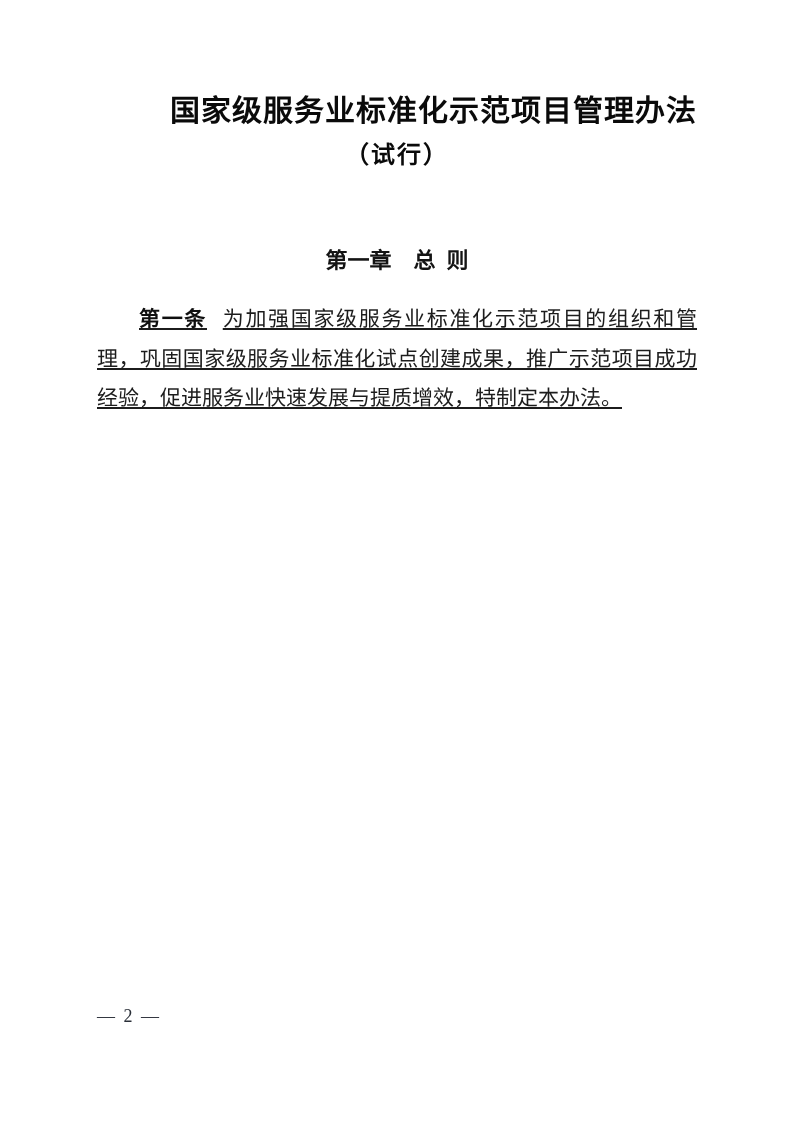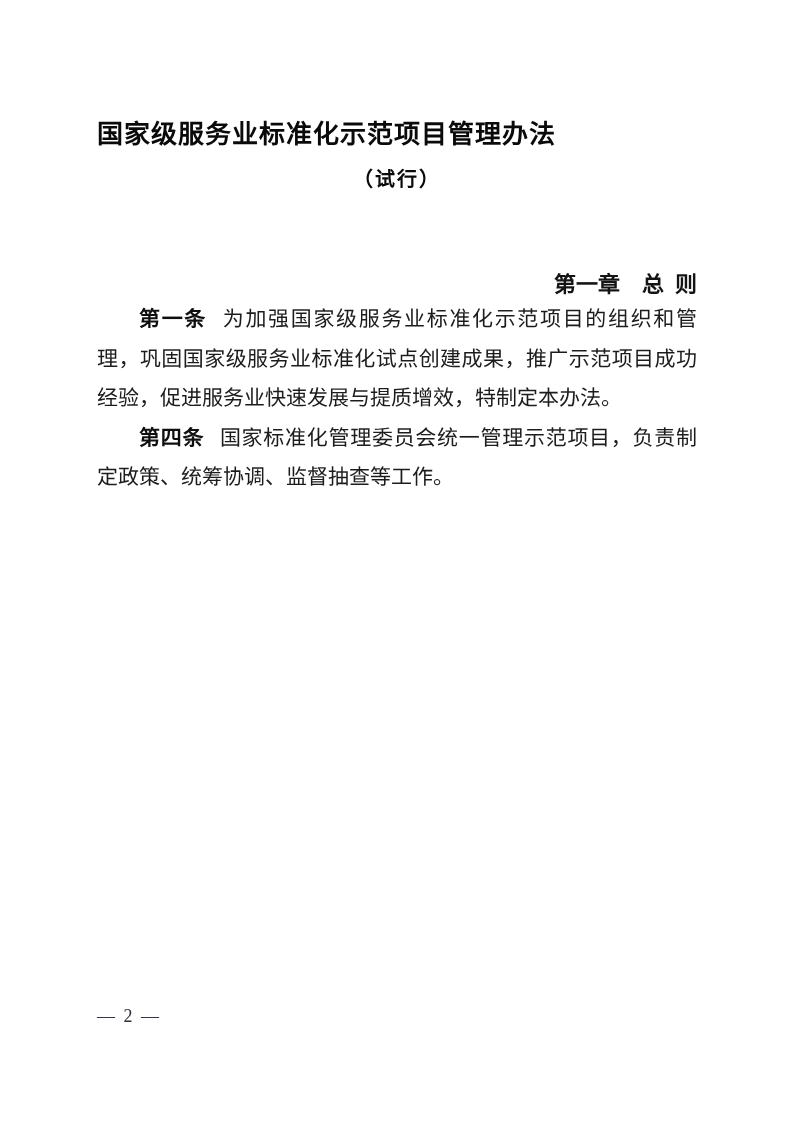--- a/index.html
+++ b/index.html
@@ -15,45 +15,47 @@
     background: #ffffff;
     overflow: hidden;
     font-family: "Liberation Serif", "DejaVu Serif", serif;
     color: #1c1c1c;
   }
   .content {
     width: 600px;
     margin: 0 auto;
   }
   .doc-title {
-    padding-top: 112px;
-    text-align: left;
-    font-size: 26px;
+    padding-top: 88px;
+    text-align: right;
+    font-size: 30px;
     line-height: 45px;
     font-weight: bold;
     color: #0a0a0a;
     letter-spacing: 1px;
   }
   .doc-subtitle {
     text-align: center;
-    font-size: 20px;
+    font-size: 24px;
     line-height: 45px;
     font-weight: bold;
     color: #0a0a0a;
     letter-spacing: 2px;
   }
   .chapter-heading {
     margin-top: 68px;
-    text-align: right;
+    text-align: center;
     font-size: 22px;
     line-height: 30px;
     font-weight: bold;
     color: #141414;
   }
   .body-text {
+    margin-top: 24px;
+    text-decoration: underline;
   }
   .para {
     margin: 0;
     font-size: 21px;
     line-height: 39.5px;
     text-align: justify;
     text-justify: inter-ideograph;
     text-indent: 2em;
     color: #1c1c1c;
   }
@@ -86,20 +88,19 @@
 
     <div class="chapter-heading">第一章　总 则</div>
 
     <div class="body-text">
 
       <p class="para"><span class="lead">第一条</span><span>为加强国家级服务业标准化示范项目的组织和管理，巩固国家级服务业标准化试点创建成果，推广示范项目成功经验，促进服务业快速发展与提质增效，特制定本办法。</span></p>
 
 
 
 
-      <p class="para"><span class="lead">第四条</span><span>国家标准化管理委员会统一管理示范项目，负责制定政策、统筹协调、监督抽查等工作。</span></p>
 
 
     </div>
   </div>
 
   <div class="page-number">— 2 —</div>
 </div>
 
 </body></html>

